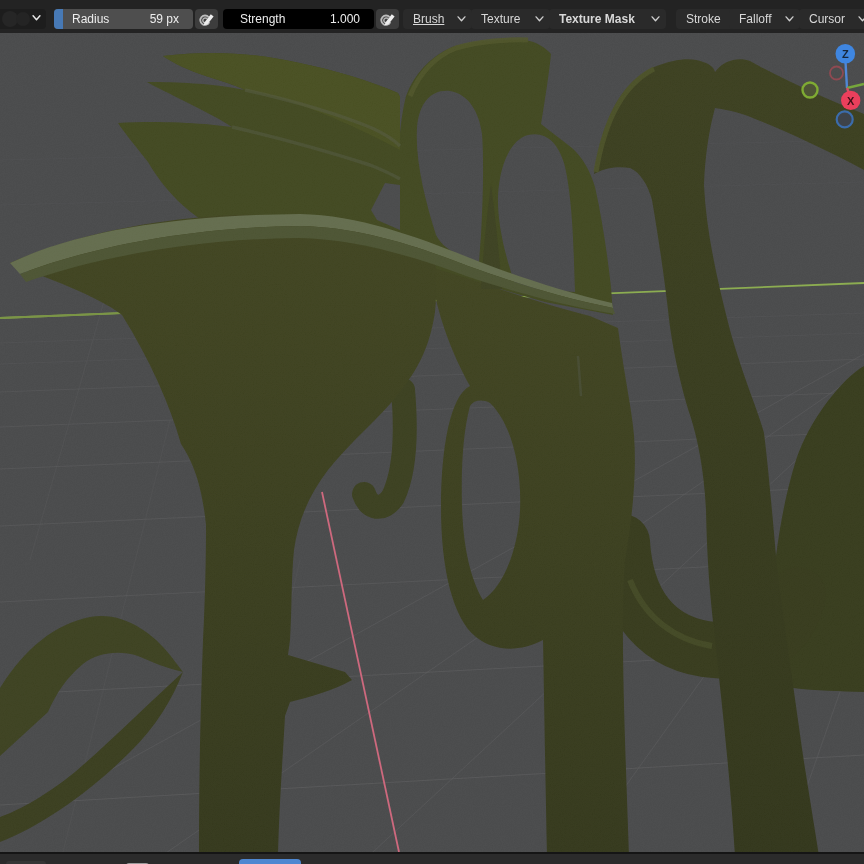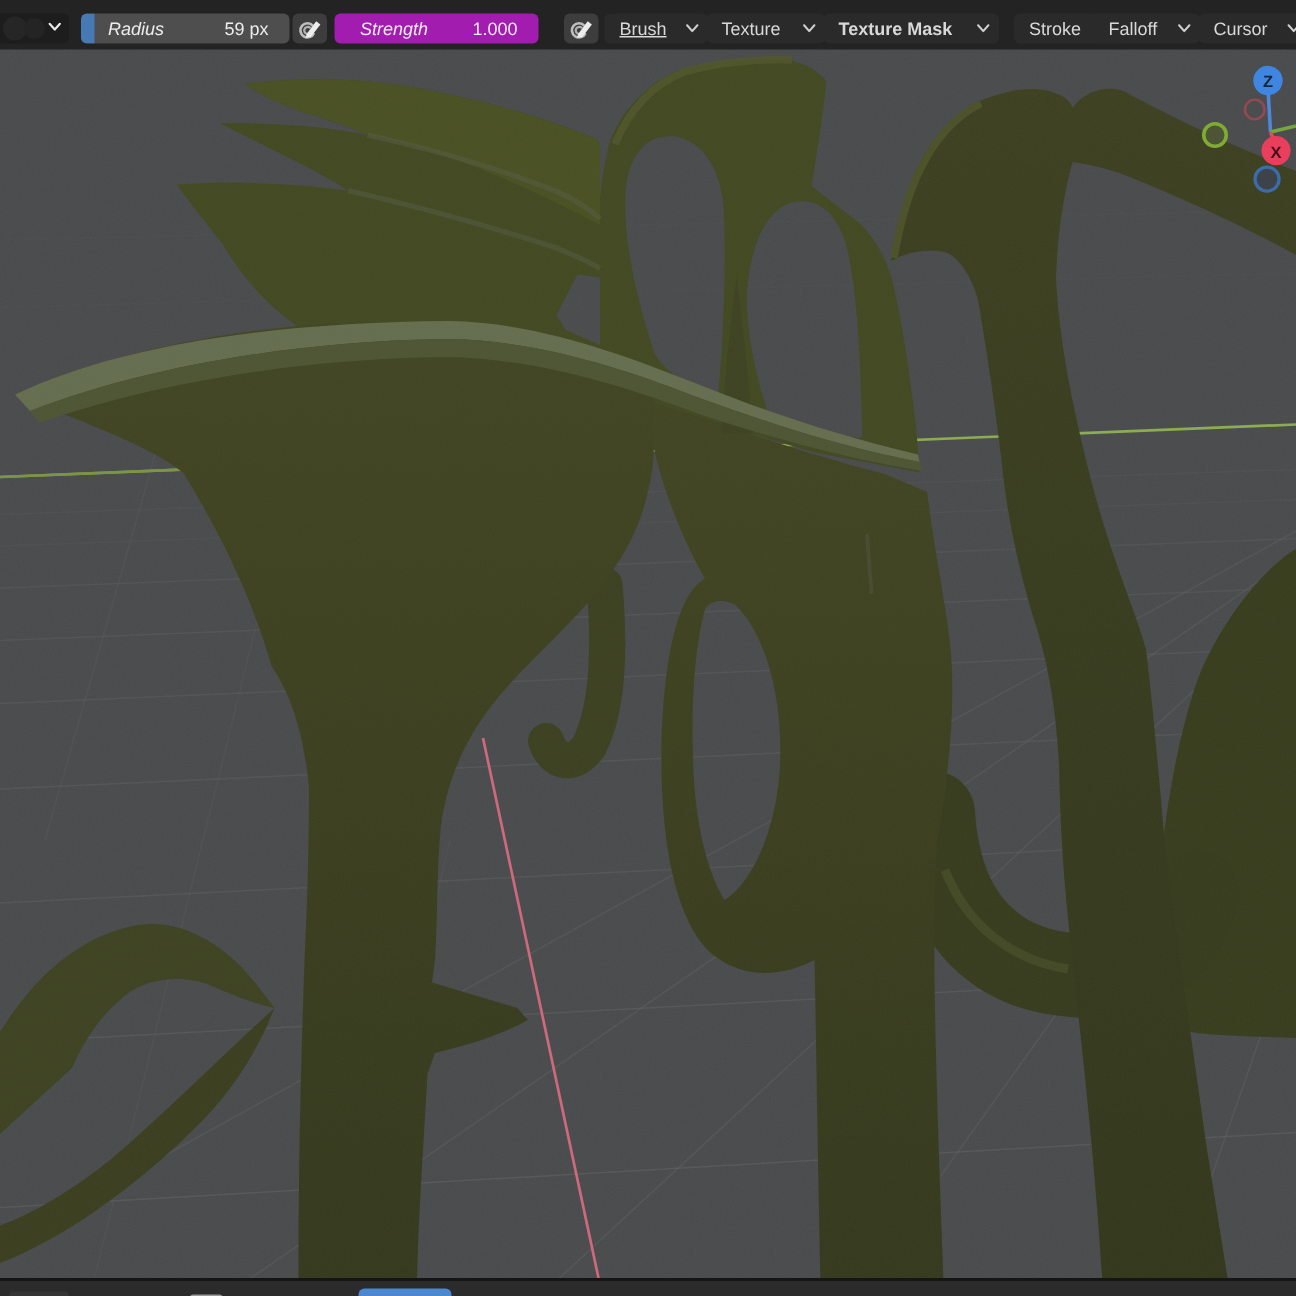--- a/index.html
+++ b/index.html
@@ -7,21 +7,21 @@
   #stage{position:relative;width:864px;height:864px;overflow:hidden;}
   
   #toolbar{position:absolute;left:0;top:0;width:864px;height:33px;background:#232323;z-index:10;}
   .tbtn{position:absolute;top:9px;height:20px;border-radius:4px;background:#2a2a2a;
     color:#d8d8d8;font-size:12px;line-height:20px;text-align:left;white-space:nowrap;}
   .drop{padding-left:10px;}
   .chev{position:absolute;right:6px;top:7px;width:9px;height:6px;}
   #ddleft{position:absolute;left:-12px;top:9px;width:58px;height:20px;background:#1d1d1d;border-radius:4px;}
   .slider{position:absolute;top:9px;height:20px;border-radius:4px;background:#4e4e4e;overflow:hidden;color:#ededed;font-size:12px;line-height:20px;}
   .sfill{position:absolute;left:0;top:0;bottom:0;background:#4779b5;}
-  .slab{position:absolute;top:0;font-style:italic;}
+  .slab{position:absolute;top:0;}
   .sval{position:absolute;top:0;}
   .pen{position:absolute;top:9px;width:23px;height:20px;border-radius:4px;background:#3d3d3d;}
   
   #bottombar{position:absolute;left:0;top:852px;width:864px;height:12px;background:#2b2b2b;border-top:2px solid #151515;box-sizing:border-box;z-index:10;}
   #bluebtn{position:absolute;left:239px;top:5px;width:62px;height:7px;background:#4e87d1;border-radius:4px 4px 0 0;}
   #greybtn{position:absolute;left:126px;top:9px;width:23px;height:3px;background:#9a9a9a;border-radius:3px 3px 0 0;}
   #dkbtn{position:absolute;left:6px;top:7px;width:40px;height:5px;background:#353535;border-radius:3px 3px 0 0;}
 </style>
 </head>
 <body>
@@ -138,21 +138,21 @@
     <span class="sval" style="right:14px;">59 px</span>
   </div>
   <div class="pen" style="left:195px;">
     <svg width="23" height="20" viewBox="0 0 23 20" style="position:absolute;left:0;top:0;">
       <path d="M13.6 8.2 A4.7 4.7 0 1 0 14.3 13.1" fill="none" stroke="#bdbdbd" stroke-width="1.8"></path>
       <path d="M12.1 9.8 A2.4 2.4 0 1 0 12.4 12.3" fill="none" stroke="#b2b2b2" stroke-width="1.5"></path>
       <path d="M9.4 13.6 L15.8 5.2 L18.6 7.4 L12.2 15.6 L8.8 16.2 Z" fill="#ededed"></path>
     </svg>
   </div>
 
-  <div class="slider" style="left:223px;width:136px;background:#a21caf;">
+  <div class="slider" style="left:223px;width:151px;background:#000000;">
     <span class="slab" style="left:17px;">Strength</span>
     <span class="sval" style="right:14px;margin-left:32px;">1.000</span>
   </div>
   <div class="pen" style="left:376px;">
     <svg width="23" height="20" viewBox="0 0 23 20" style="position:absolute;left:0;top:0;">
       <path d="M13.6 8.2 A4.7 4.7 0 1 0 14.3 13.1" fill="none" stroke="#bdbdbd" stroke-width="1.8"></path>
       <path d="M12.1 9.8 A2.4 2.4 0 1 0 12.4 12.3" fill="none" stroke="#b2b2b2" stroke-width="1.5"></path>
       <path d="M9.4 13.6 L15.8 5.2 L18.6 7.4 L12.2 15.6 L8.8 16.2 Z" fill="#ededed"></path>
     </svg>
   </div>

